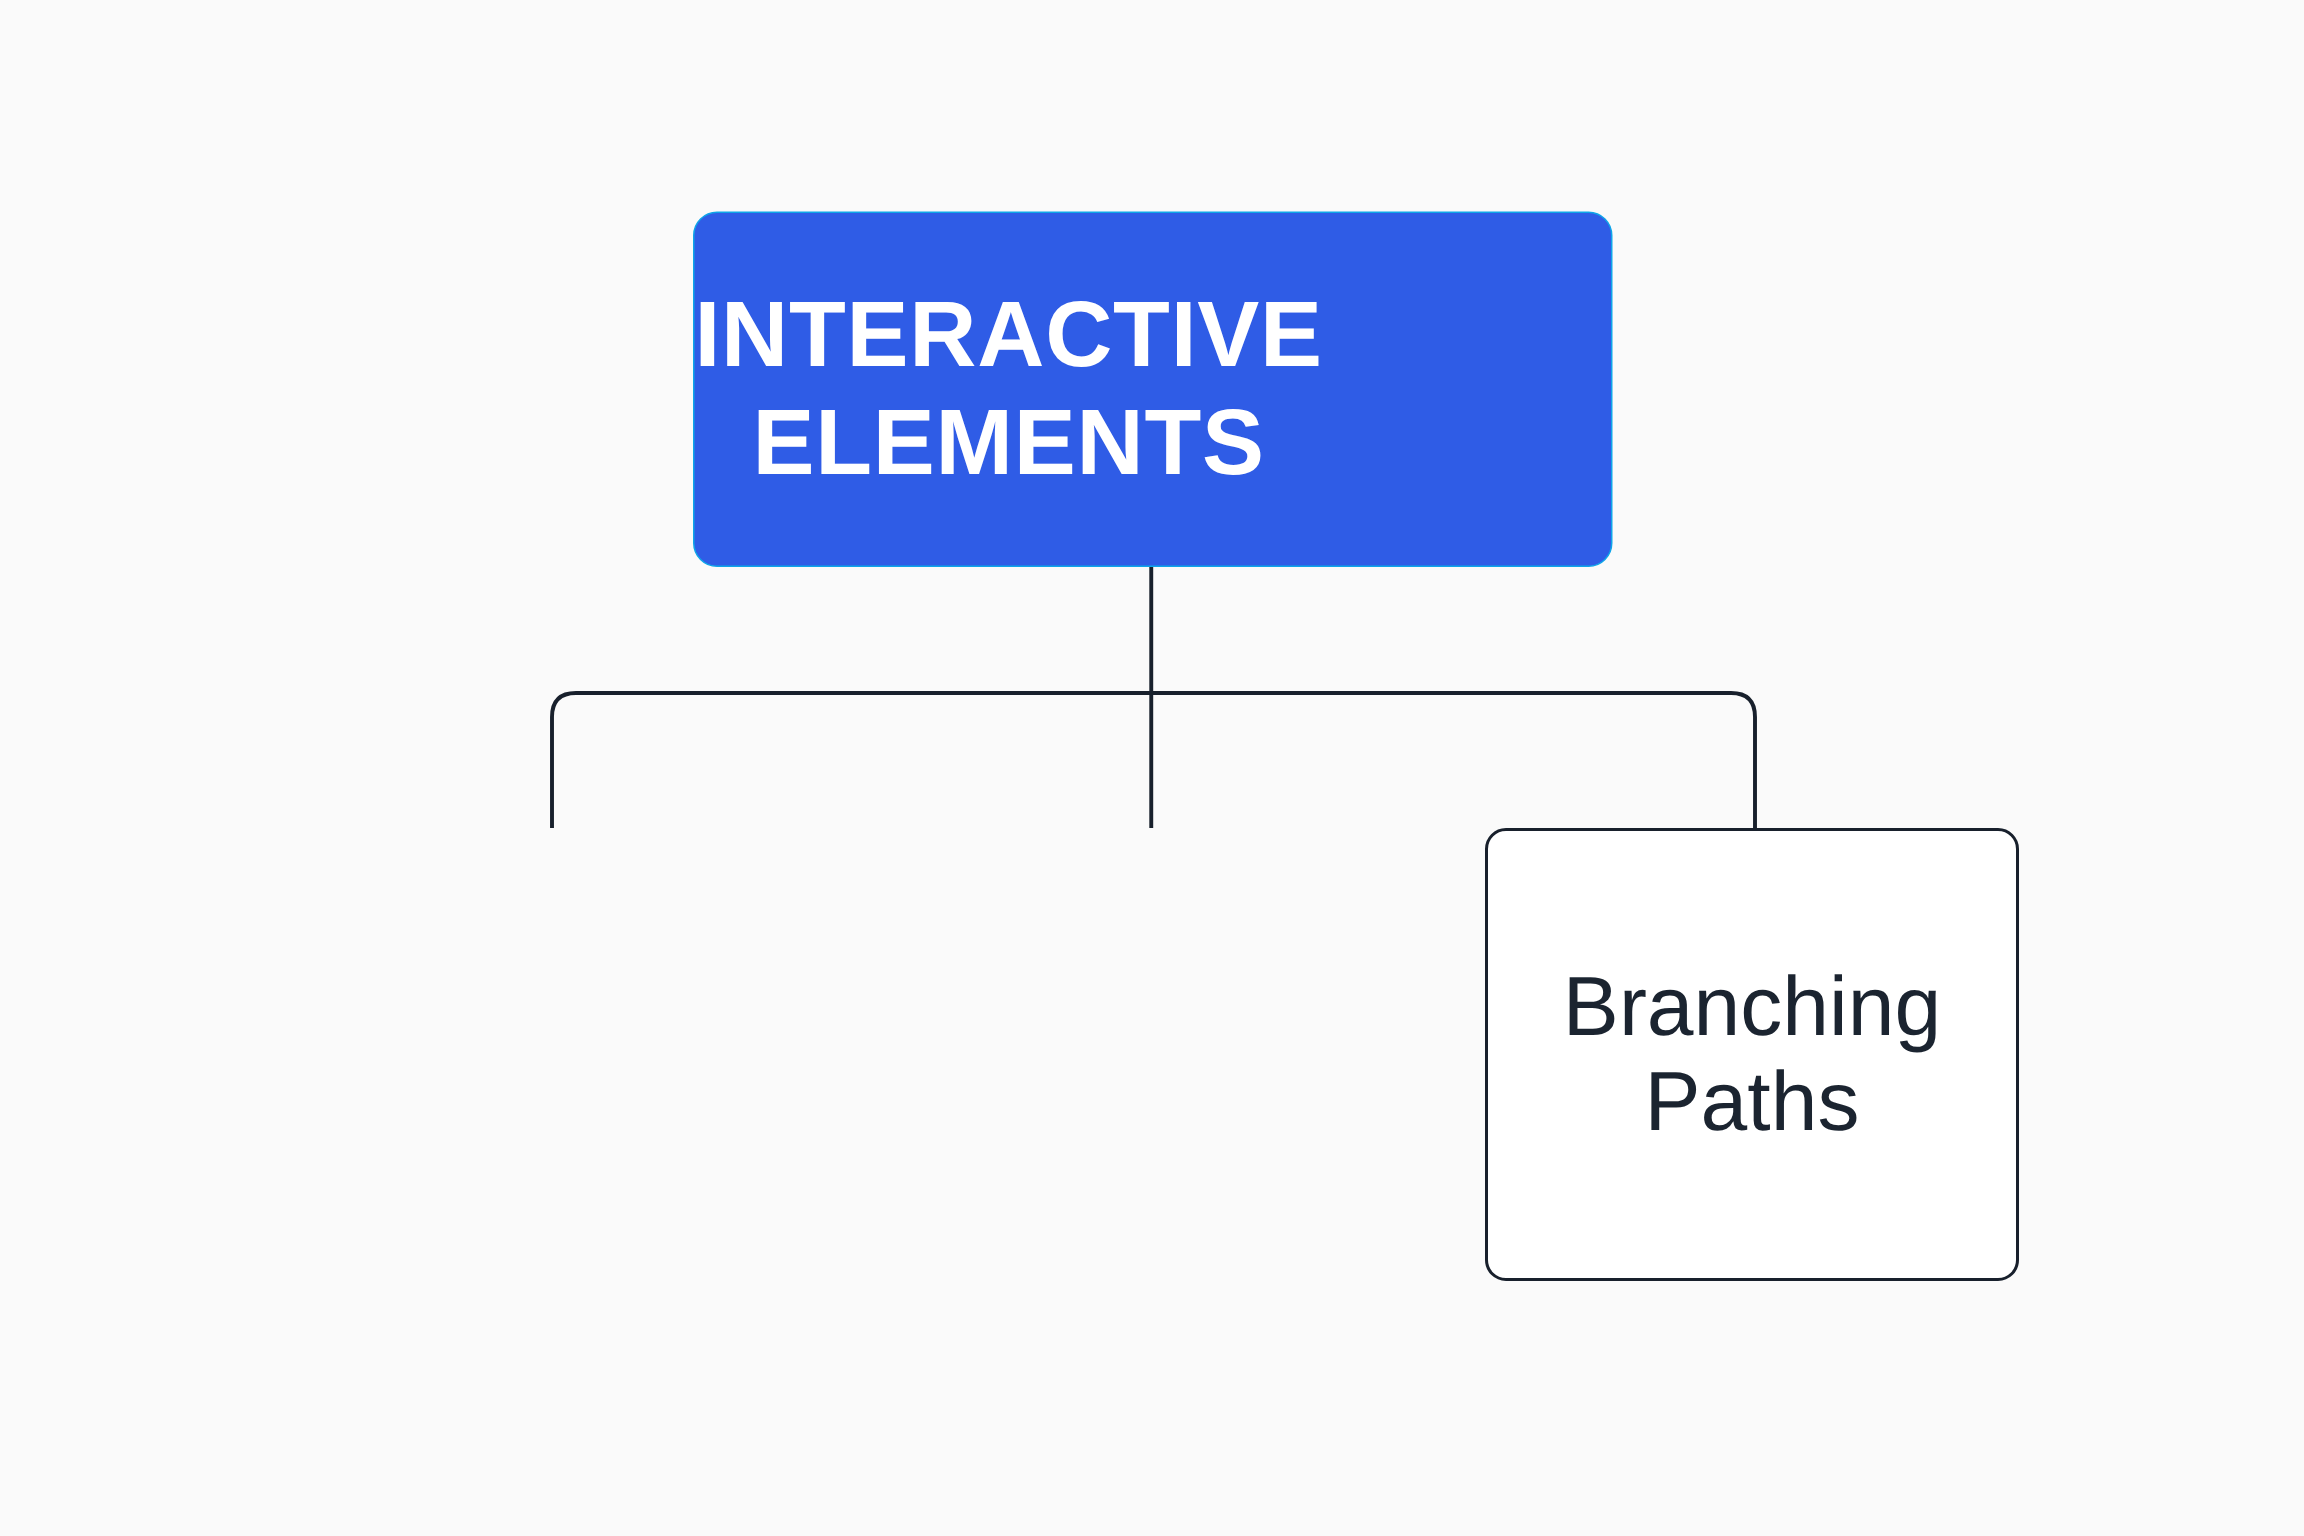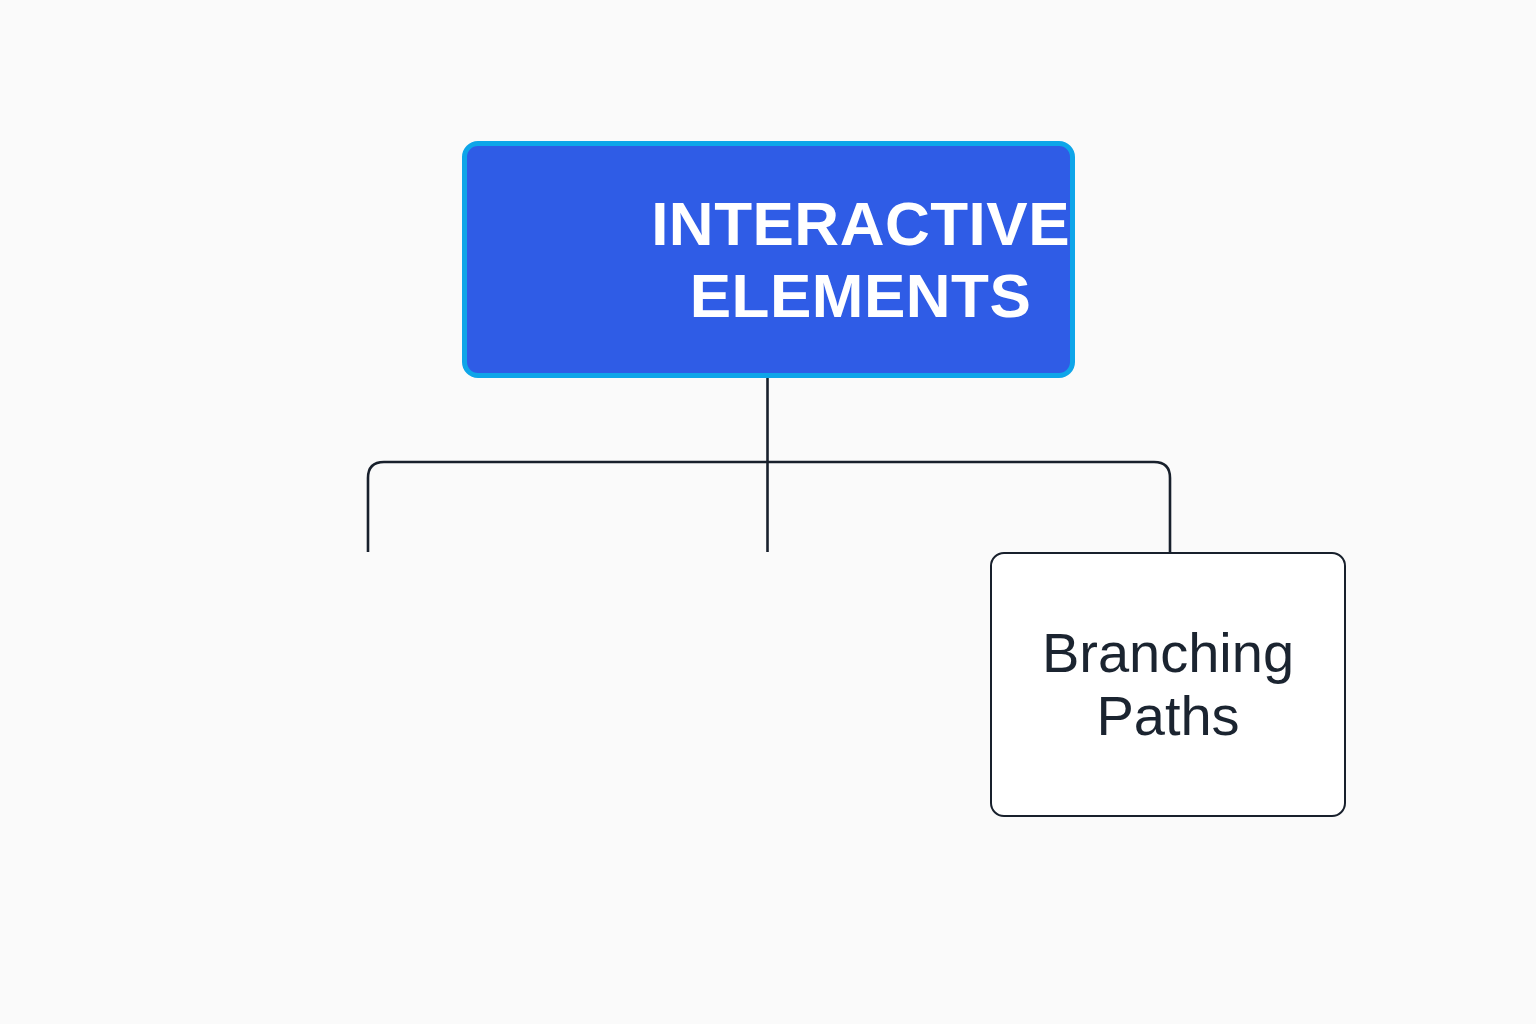--- a/index.html
+++ b/index.html
@@ -28,25 +28,25 @@
 
   
   .root-node {
     position: absolute;
     left: 462px;
     top: 141px;
     width: 613px;
     height: 237px;
     box-sizing: border-box;
     background: #2F5CE6;
-    border: 5px solid #0ea5e9;
+    border: 1px solid #0ea5e9;
     border-radius: 16px;
     display: flex;
     align-items: center;
-    justify-content: flex-end;
+    justify-content: flex-start;
   }
   .root-label {
     color: #FFFFFF;
     font-weight: 700;
     font-size: 62px;
     line-height: 1.16;
     letter-spacing: 0.5px;
     text-align: center;
     text-transform: uppercase;
     white-space: pre-line;
@@ -67,21 +67,21 @@
     color: #1B2430;
     font-weight: 400;
     font-size: 56px;
     line-height: 1.12;
     text-align: center;
     white-space: pre-line;
   }
 
   #node-hotspots  { left: 190px;  top: 552px; width: 355px; height: 268px; }
   #node-quizzes   { left: 606px;  top: 552px; width: 322px; height: 267px; }
-  #node-branching { left: 990px;  top: 552px; width: 356px; height: 265px; }
+  #node-branching { left: 990px;  top: 552px; width: 356px; height: 302px; }
 </style>
 </head>
 <body>
 
 <div id="canvas">
 
   <svg id="connectors" viewBox="0 0 1536 1024" width="1536" height="1024" xmlns="http://www.w3.org/2000/svg" aria-hidden="true">
 
     <path d="M 767.5 378 L 767.5 552" fill="none" stroke="#18202C" stroke-width="2.6"></path>
 

